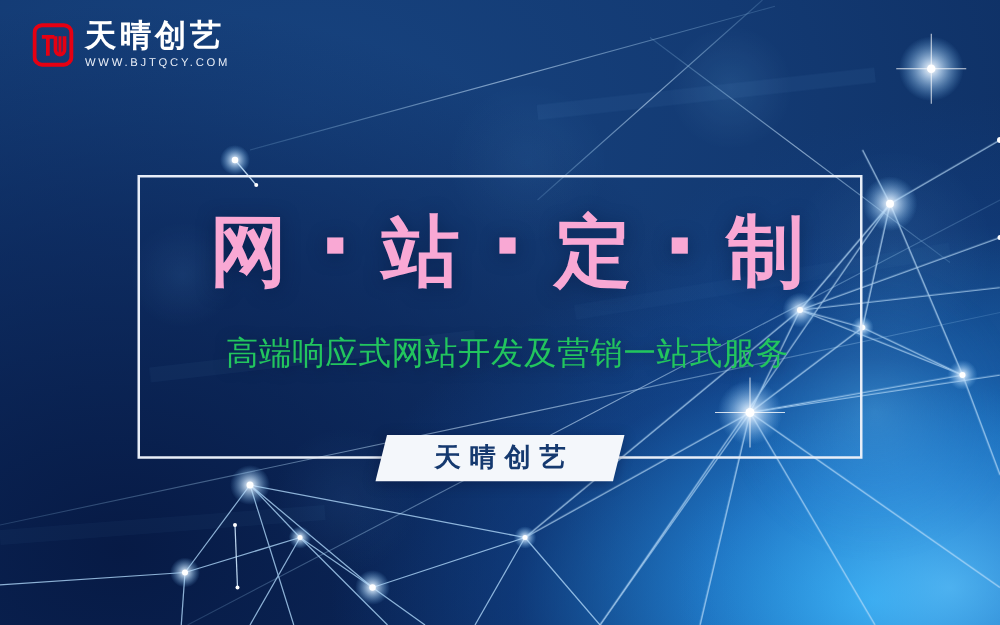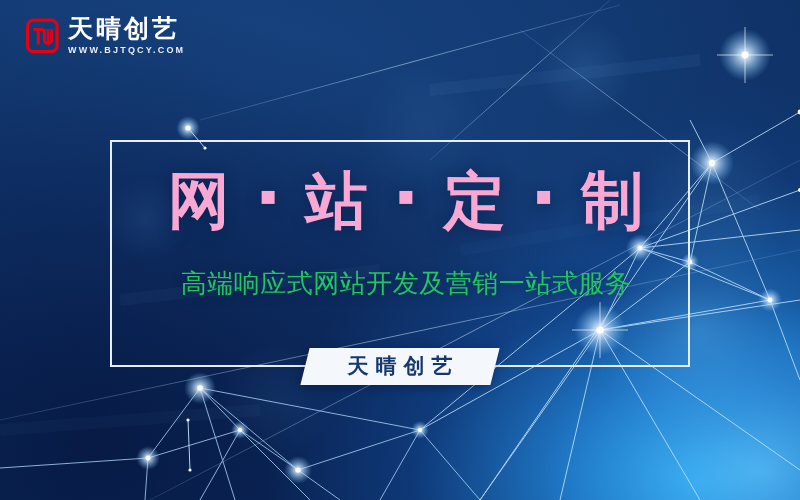--- a/index.html
+++ b/index.html
@@ -43,21 +43,21 @@
   .logo-mark{
     width:33px;height:36px;position:relative;flex:0 0 auto;
   }
   .logo-text{display:flex;flex-direction:column;justify-content:center;}
   .logo-cn{
     color:#ffffff;font-size:25px;line-height:25px;font-weight:700;
     letter-spacing:3px;font-family:"DejaVu Sans","Liberation Sans",sans-serif;
     white-space:nowrap;
   }
   .logo-url{
-    color:#e9eef7;font-size:9px;line-height:12px;letter-spacing:2.2px;font-weight:700;
+    color:#e9eef7;font-size:9px;line-height:12px;letter-spacing:2.2px;font-weight:400;
     margin-top:3px;white-space:nowrap;
   }
 
   
   #frame{
     position:absolute;left:110px;top:140px;width:580px;height:227px;
     border:2px solid #e8eef8;box-sizing:border-box;
   }
 
   

